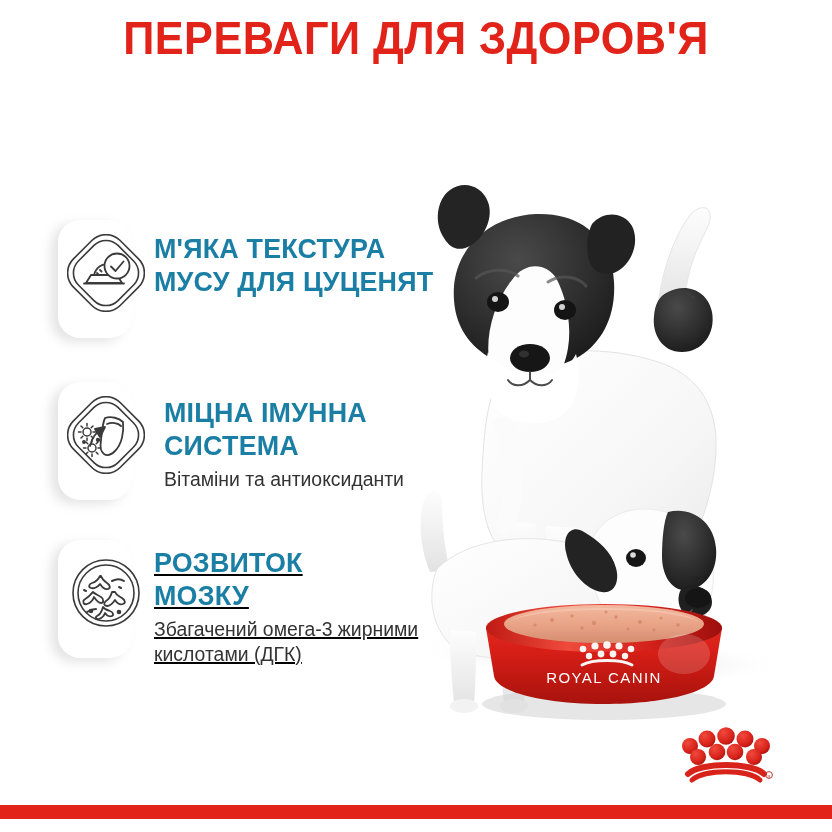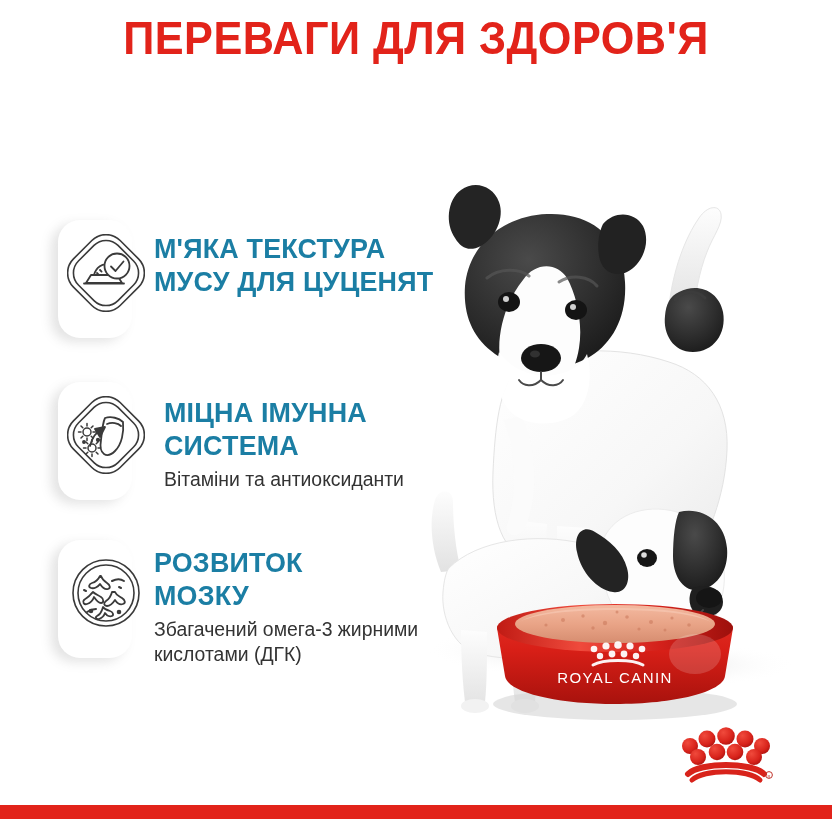--- a/index.html
+++ b/index.html
@@ -90,26 +90,26 @@
     font-size: 20px;
     line-height: 25px;
     margin-top: 5px;
     white-space: pre-line;
     font-family: "Liberation Sans", sans-serif;
     transform: scaleX(0.97);
     transform-origin: left center;
   }
   .feature.f1 .text-wrap { padding-top: 18px; }
   .feature.f2 { margin-bottom: 40px; gap: 10px; }
-  .feature.f3 .text-wrap { padding-top: 12px; }
+  .feature.f3 .text-wrap { padding-top: 12px; text-decoration: underline; }
 
   
   .photo {
     position: absolute;
-    right: 5px;
+    right: 16px;
     top: 120px;
     width: 420px;
     height: 600px;
     z-index: 0;
   }
   .photo svg { display: block; }
 
   
   .bottom-bar {
     position: absolute;

